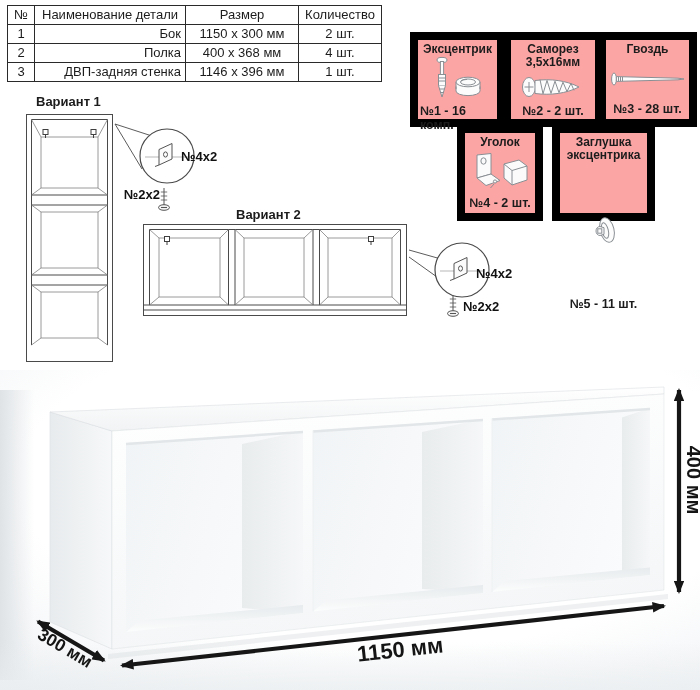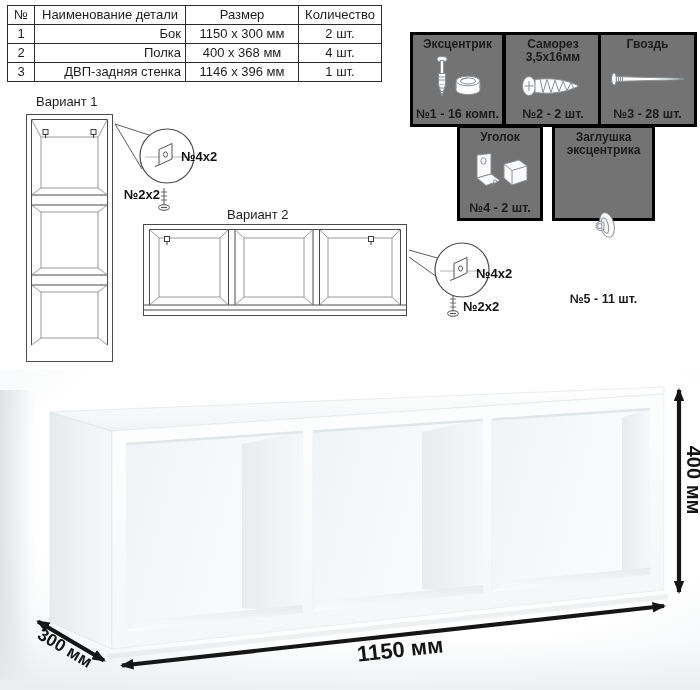--- a/index.html
+++ b/index.html
@@ -8,35 +8,35 @@
 
   
   .parts{position:absolute;left:7px;top:5px;border-collapse:collapse;
          font-size:13px;line-height:1.05;background:#fff;}
   .parts th,.parts td{border:1px solid #2a2a2a;height:18px;padding:0 4px;
          text-align:center;font-weight:400;white-space:nowrap;}
   .parts td.nm{text-align:right;}
 
   
   .hwbox{position:absolute;left:410px;top:32px;width:287px;height:189px;}
-  .hw{position:absolute;border:3px solid #000000;box-sizing:border-box;background:#737373;
+  .hw{position:absolute;border:8px solid #000000;box-sizing:border-box;background:#fca5a5;
       display:flex;flex-direction:column;align-items:center;justify-content:space-between;
       padding:3px 2px;}
   .hw .nm{font-weight:700;font-size:12px;text-align:center;line-height:1.12;}
   .hw .ic{flex:1;display:flex;align-items:center;justify-content:center;}
   .hw .qt{font-weight:700;font-size:12.5px;}
   .hw1{left:0;top:0;width:95px;height:95px;}
   .hw2{left:93px;top:0;width:100px;height:95px;}
   .hw3{left:188px;top:0;width:99px;height:95px;}
   .hw4{left:47px;top:93px;width:86px;height:96px;}
   .hw5{left:142px;top:93px;width:103px;height:96px;gap:48px;}
 
-  .vtitle{position:absolute;font-weight:400;font-size:13px;white-space:nowrap;}
+  .vtitle{position:absolute;font-weight:700;font-size:13px;white-space:nowrap;}
   #v1title{left:36px;top:94px;}
-  #v2title{left:227px;top:207px;}
+  #v2title{left:236px;top:207px;}
 
   svg{display:block;}
   .abs{position:absolute;}
   .dimtxt{font-family:"Liberation Sans", sans-serif;font-weight:700;fill:#151515;}
   .lbl{font-family:"Liberation Sans", sans-serif;font-weight:700;font-size:13px;fill:#111;}
 </style>
 </head>
 <body>
 
 <table class="parts">

